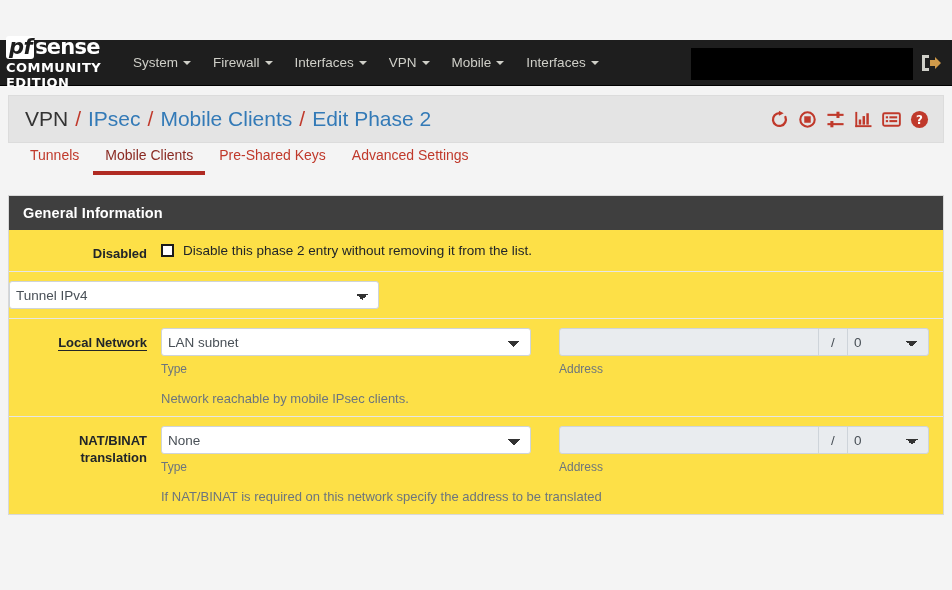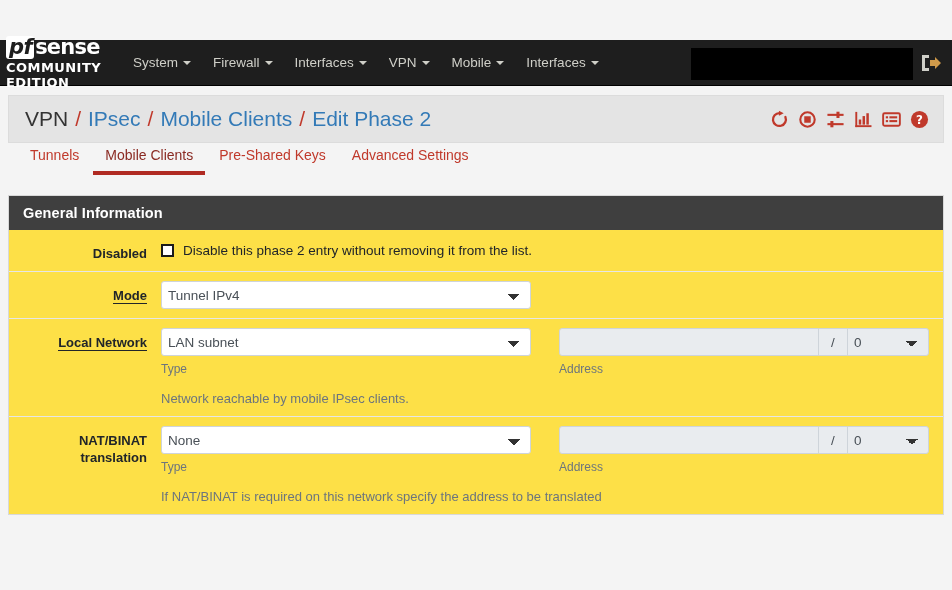--- a/index.html
+++ b/index.html
@@ -396,23 +396,20 @@
     <div class="label-col">Disabled</div>
     <div class="field-col">
       <div class="cb-wrap">
         <span class="cbox"></span>
         <span class="cb-label">Disable this phase 2 entry without removing it from the list.</span>
       </div>
     </div>
   </div>
 
   <div class="form-row">
-    <div class="label-col">
-      <span class="helpmark">Mode</span>
-    </div>
     <div class="field-col">
       <div class="fc-left">
         <select class="ctl">
           <option>Tunnel IPv4</option>
         </select>
       </div>
     </div>
   </div>
 
   <div class="form-row">

